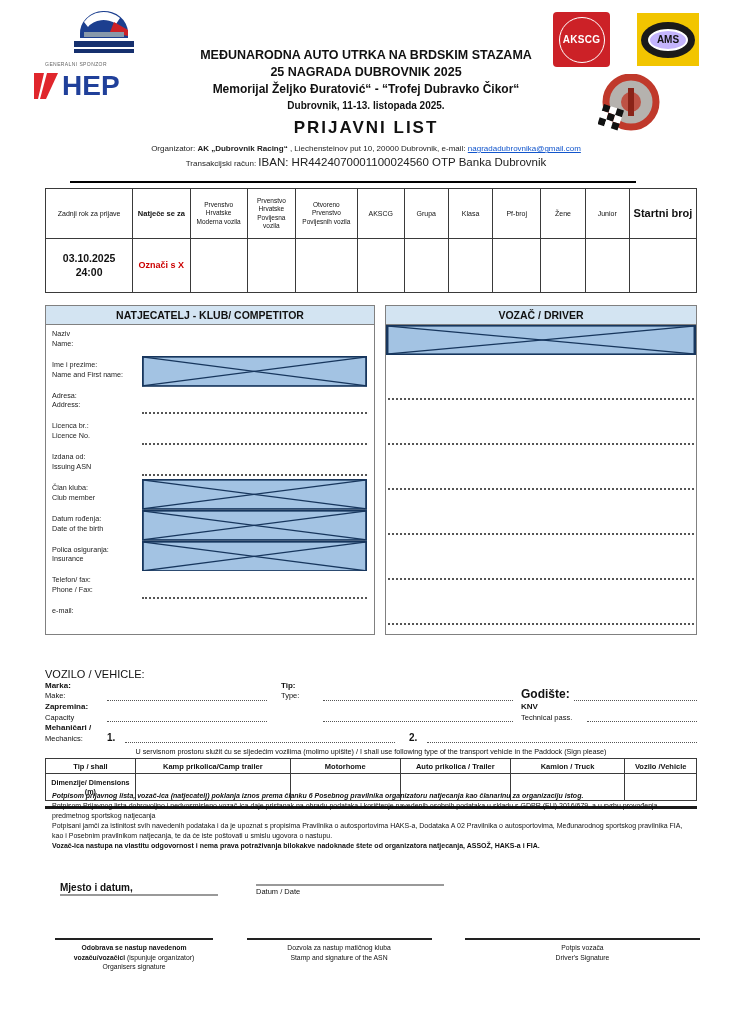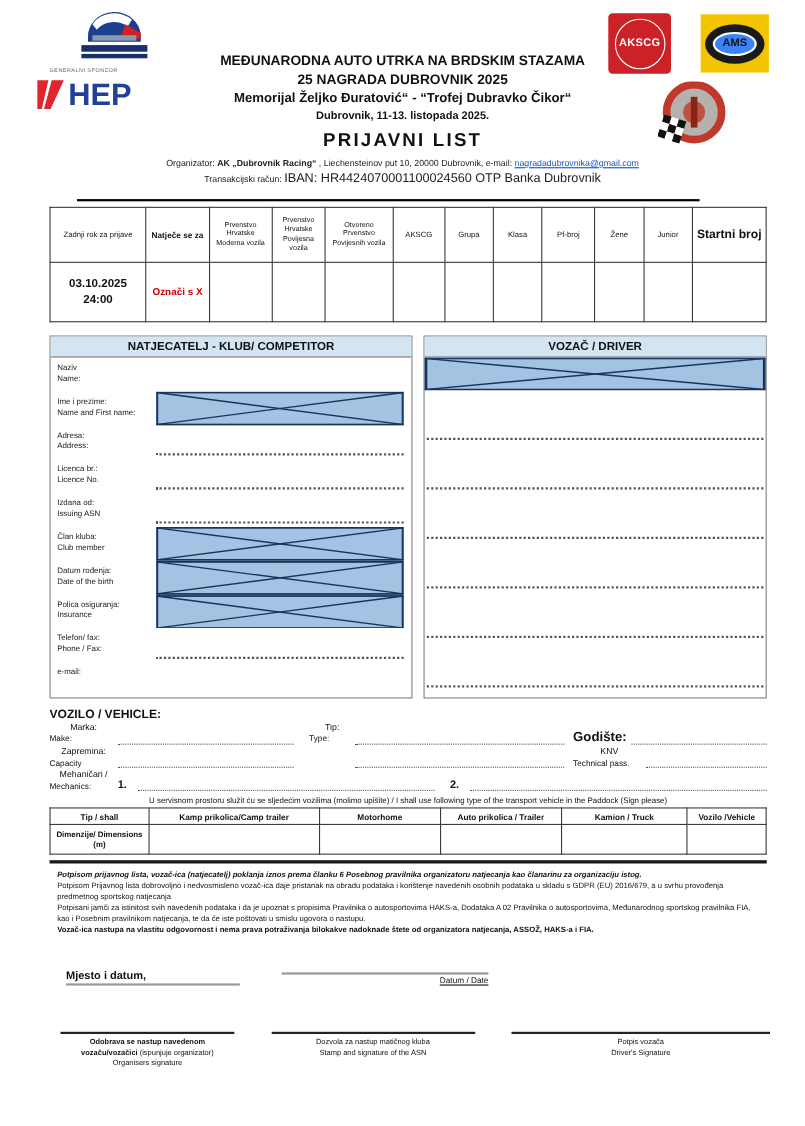--- a/index.html
+++ b/index.html
@@ -21,21 +21,21 @@
   .akscg-logo { position:absolute; left:553px; top:12px; width:57px; height:55px;
     background:#cc2127; border-radius:4px; display:flex; align-items:center; justify-content:center; }
   .akscg-inner { width:46px; height:46px; border:1.5px solid #fff; border-radius:50%;
     display:flex; align-items:center; justify-content:center; }
   .akscg-text { color:#fff; font-weight:bold; font-size:10px; letter-spacing:.3px; }
 
   .ams-logo { position:absolute; left:637px; top:13px; width:62px; height:53px;
     background:#f2c500; display:flex; align-items:center; justify-content:center; }
   .ams-oval { width:54px; height:36px; background:#1a1a1a; border-radius:50%;
     display:flex; align-items:center; justify-content:center; }
-  .ams-oval-in { width:40px; height:22px; background:#3b82f6; border:2px solid #fff; border-radius:50%;
+  .ams-oval-in { width:40px; height:22px; background:#c4b5fd; border:2px solid #fff; border-radius:50%;
     display:flex; align-items:center; justify-content:center; }
   .ams-text { color:#111; font-weight:bold; font-size:10px; }
 
   .club-badge { position:absolute; left:598px; top:74px; width:62px; height:62px; }
 
   
   .title-block { position:absolute; left:148px; top:48px; width:436px; text-align:center; }
   .t1 { font-size:12.5px; font-weight:bold; }
   .t2 { font-size:12.5px; font-weight:bold; margin-top:3px; }
   .t3 { font-size:12px;  font-weight:bold; margin-top:3px; }
@@ -72,24 +72,24 @@
   .plabel { width:90px; font-size:7.2px; line-height:1.35; padding-top:4px; color:#222; }
   .pfield { flex:1; margin-right:7px; position:relative; }
   .pfield.dot::after { content:""; position:absolute; left:0; right:0; bottom:3px;
     border-bottom:2px dotted #555; }
   .xbox { position:absolute; inset:0; width:100%; height:100%; display:block; }
   .dbox-row { height:30px; position:relative; }
   .drow { height:45px; margin:0 2px; border-bottom:2px dotted #555; }
 
   
   .vehicle { position:absolute; left:45px; top:644px; width:652px; }
-  .veh-title { font-weight:bold; font-size:11px; }
+  .veh-title { font-weight:normal; font-size:11px;margin-top:24px; }
   .veh-row { display:flex; align-items:flex-end; margin-top:1px; }
   .vlab { font-size:7.5px; line-height:1.3; }
-  .vlab .b { font-weight:normal; font-size:8px;text-align:center; }
+  .vlab .b { font-weight:bold; font-size:8px; }
   .dline { border-bottom:1.6px dotted #555; height:10px; }
   .godiste { font-weight:bold; font-size:12px; padding:0 4px 0 8px; }
   .mechnum { font-weight:bold; font-size:10px; width:18px; text-align:left; }
   .paddock-note { text-align:center; font-size:7.2px; margin-top:4px; color:#111; }
 
   .transport-wrap { margin-top:2px; }
   .transport-table th, .transport-table td { border:1.4px solid #3a3a3a; text-align:center;
     vertical-align:middle; padding:1px; }
   .transport-table th { font-size:7.5px; font-weight:bold; height:15px; }
   .transport-table td { height:27px; font-size:7.2px; font-weight:bold; line-height:1.3; }
@@ -97,21 +97,21 @@
 
   
   .legal { position:absolute; left:52px; top:791px; width:642px; font-size:7px;
     line-height:1.42; color:#111; }
   .legal p.bi { font-weight:bold; font-style:italic; }
   .legal p.b  { font-weight:bold; }
 
   
   .place-date { position:absolute; left:60px; top:874px; width:640px; display:flex; align-items:flex-end; }
   .pd-left { width:158px; border-bottom:2px solid #999; font-weight:bold; font-size:10px; padding-bottom:1px; }
-  .pd-right { width:188px; margin-left:38px; text-align:right;text-decoration:underline; }
+  .pd-right { width:188px; margin-left:38px; text-align:left; }
   .pd-right .line { border-bottom:2px solid #999; height:12px; }
   .pd-right .lbl { font-size:7.5px; margin-top:1px; }
 
   .signatures { position:absolute; left:55px; top:938px; width:645px;
     display:flex; justify-content:space-between; }
   .sig { text-align:center; }
   .sig-line { border-top:2.5px solid #222; margin-bottom:3px; }
   .sig .cap { font-size:6.8px; line-height:1.4; }
   .sig .cap .b { font-weight:bold; }
   #sig1 { width:158px; } #sig2 { width:185px; } #sig3 { width:235px; }

